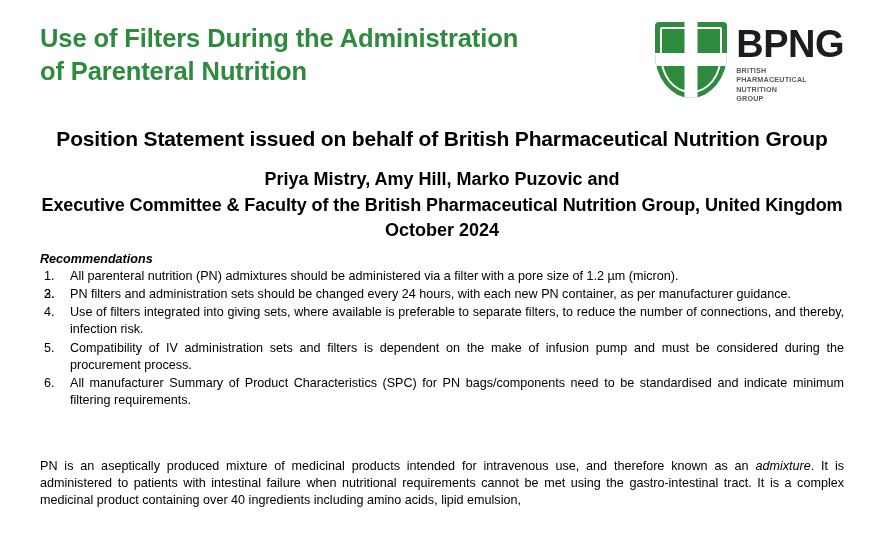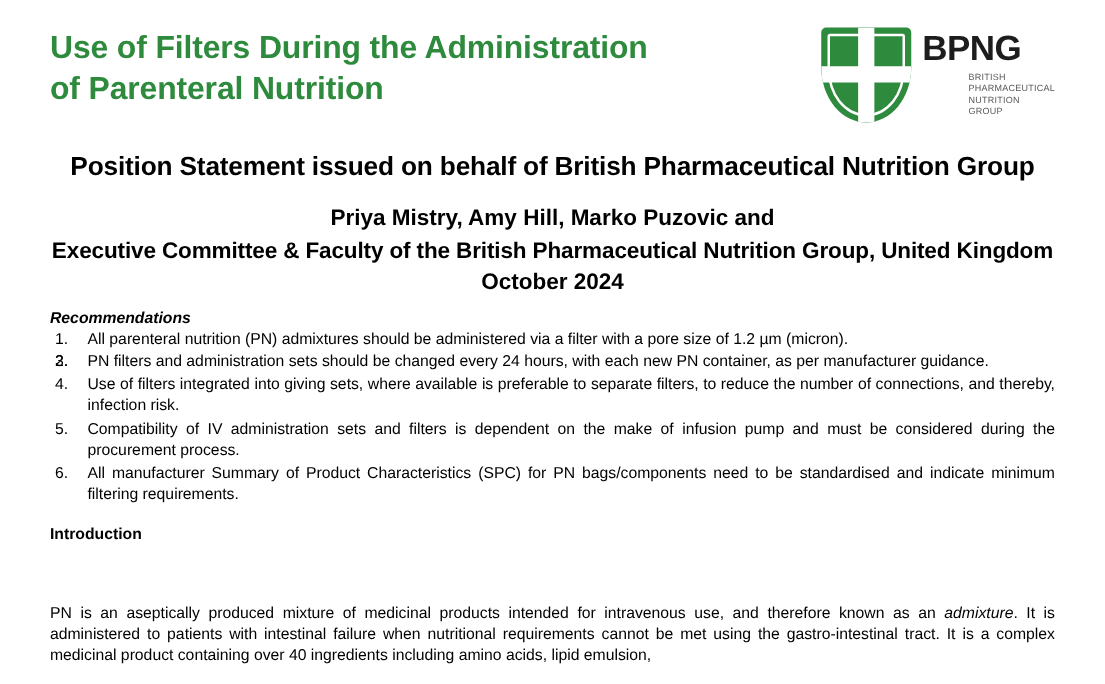--- a/index.html
+++ b/index.html
@@ -84,34 +84,33 @@
     position: absolute;
     inset: 5px;
     border: 2.5px solid #ffffff;
     border-radius: 2px 2px 30px 30px / 2px 2px 38px 38px;
     box-sizing: border-box;
   }
   .logo-text {
     padding-top: 4px;
   }
   .logo-name {
-    font-size: 28px;
+    font-size: 38px;
     font-weight: bold;
     color: #1d1d1d;
     line-height: 0.95;
     letter-spacing: -0.5px;
   }
   .logo-sub {
     font-size: 7.2px;
-    font-weight: normal;
+    font-weight: bold;
     color: #5a5a5a;
     line-height: 1.28;
     letter-spacing: 0.2px;
     margin-top: 4px;
-    margin-left: 37px;
   }
   .logo-sub span { display: block; }
 
   
   .position-statement {
     text-align: center;
     font-size: 21px;
     font-weight: bold;
     margin-top: 24px;
     letter-spacing: -0.15px;
@@ -211,16 +210,15 @@
 
   <ol class="recs">
     <li><span class="num">1.</span><span>All parenteral nutrition (PN) admixtures should be administered via a filter with a pore size of 1.2 µm (micron).</span></li>
     <li><span class="num">2.</span></li>
     <li><span class="num">3.</span><span>PN filters and administration sets should be changed every 24 hours, with each new PN container, as per manufacturer guidance.</span></li>
     <li><span class="num">4.</span><span>Use of filters integrated into giving sets, where available is preferable to separate filters, to reduce the number of connections, and thereby, infection risk.</span></li>
     <li><span class="num">5.</span><span>Compatibility of IV administration sets and filters is dependent on the make of infusion pump and must be considered during the procurement process.</span></li>
     <li><span class="num">6.</span><span>All manufacturer Summary of Product Characteristics (SPC) for PN bags/components need to be standardised and indicate minimum filtering requirements.</span></li>
   </ol>
 
-  <div class="intro-heading">Introduction</div>
   <div class="intro-body"><span>PN is an aseptically produced mixture of medicinal products intended for intravenous use, and therefore known as an </span><i>admixture</i><span>. It is administered to patients with intestinal failure when nutritional requirements cannot be met using the gastro-intestinal tract. It is a complex medicinal product containing over 40 ingredients including amino acids, lipid emulsion,</span></div>
 
 </div>
 
 </body></html>

